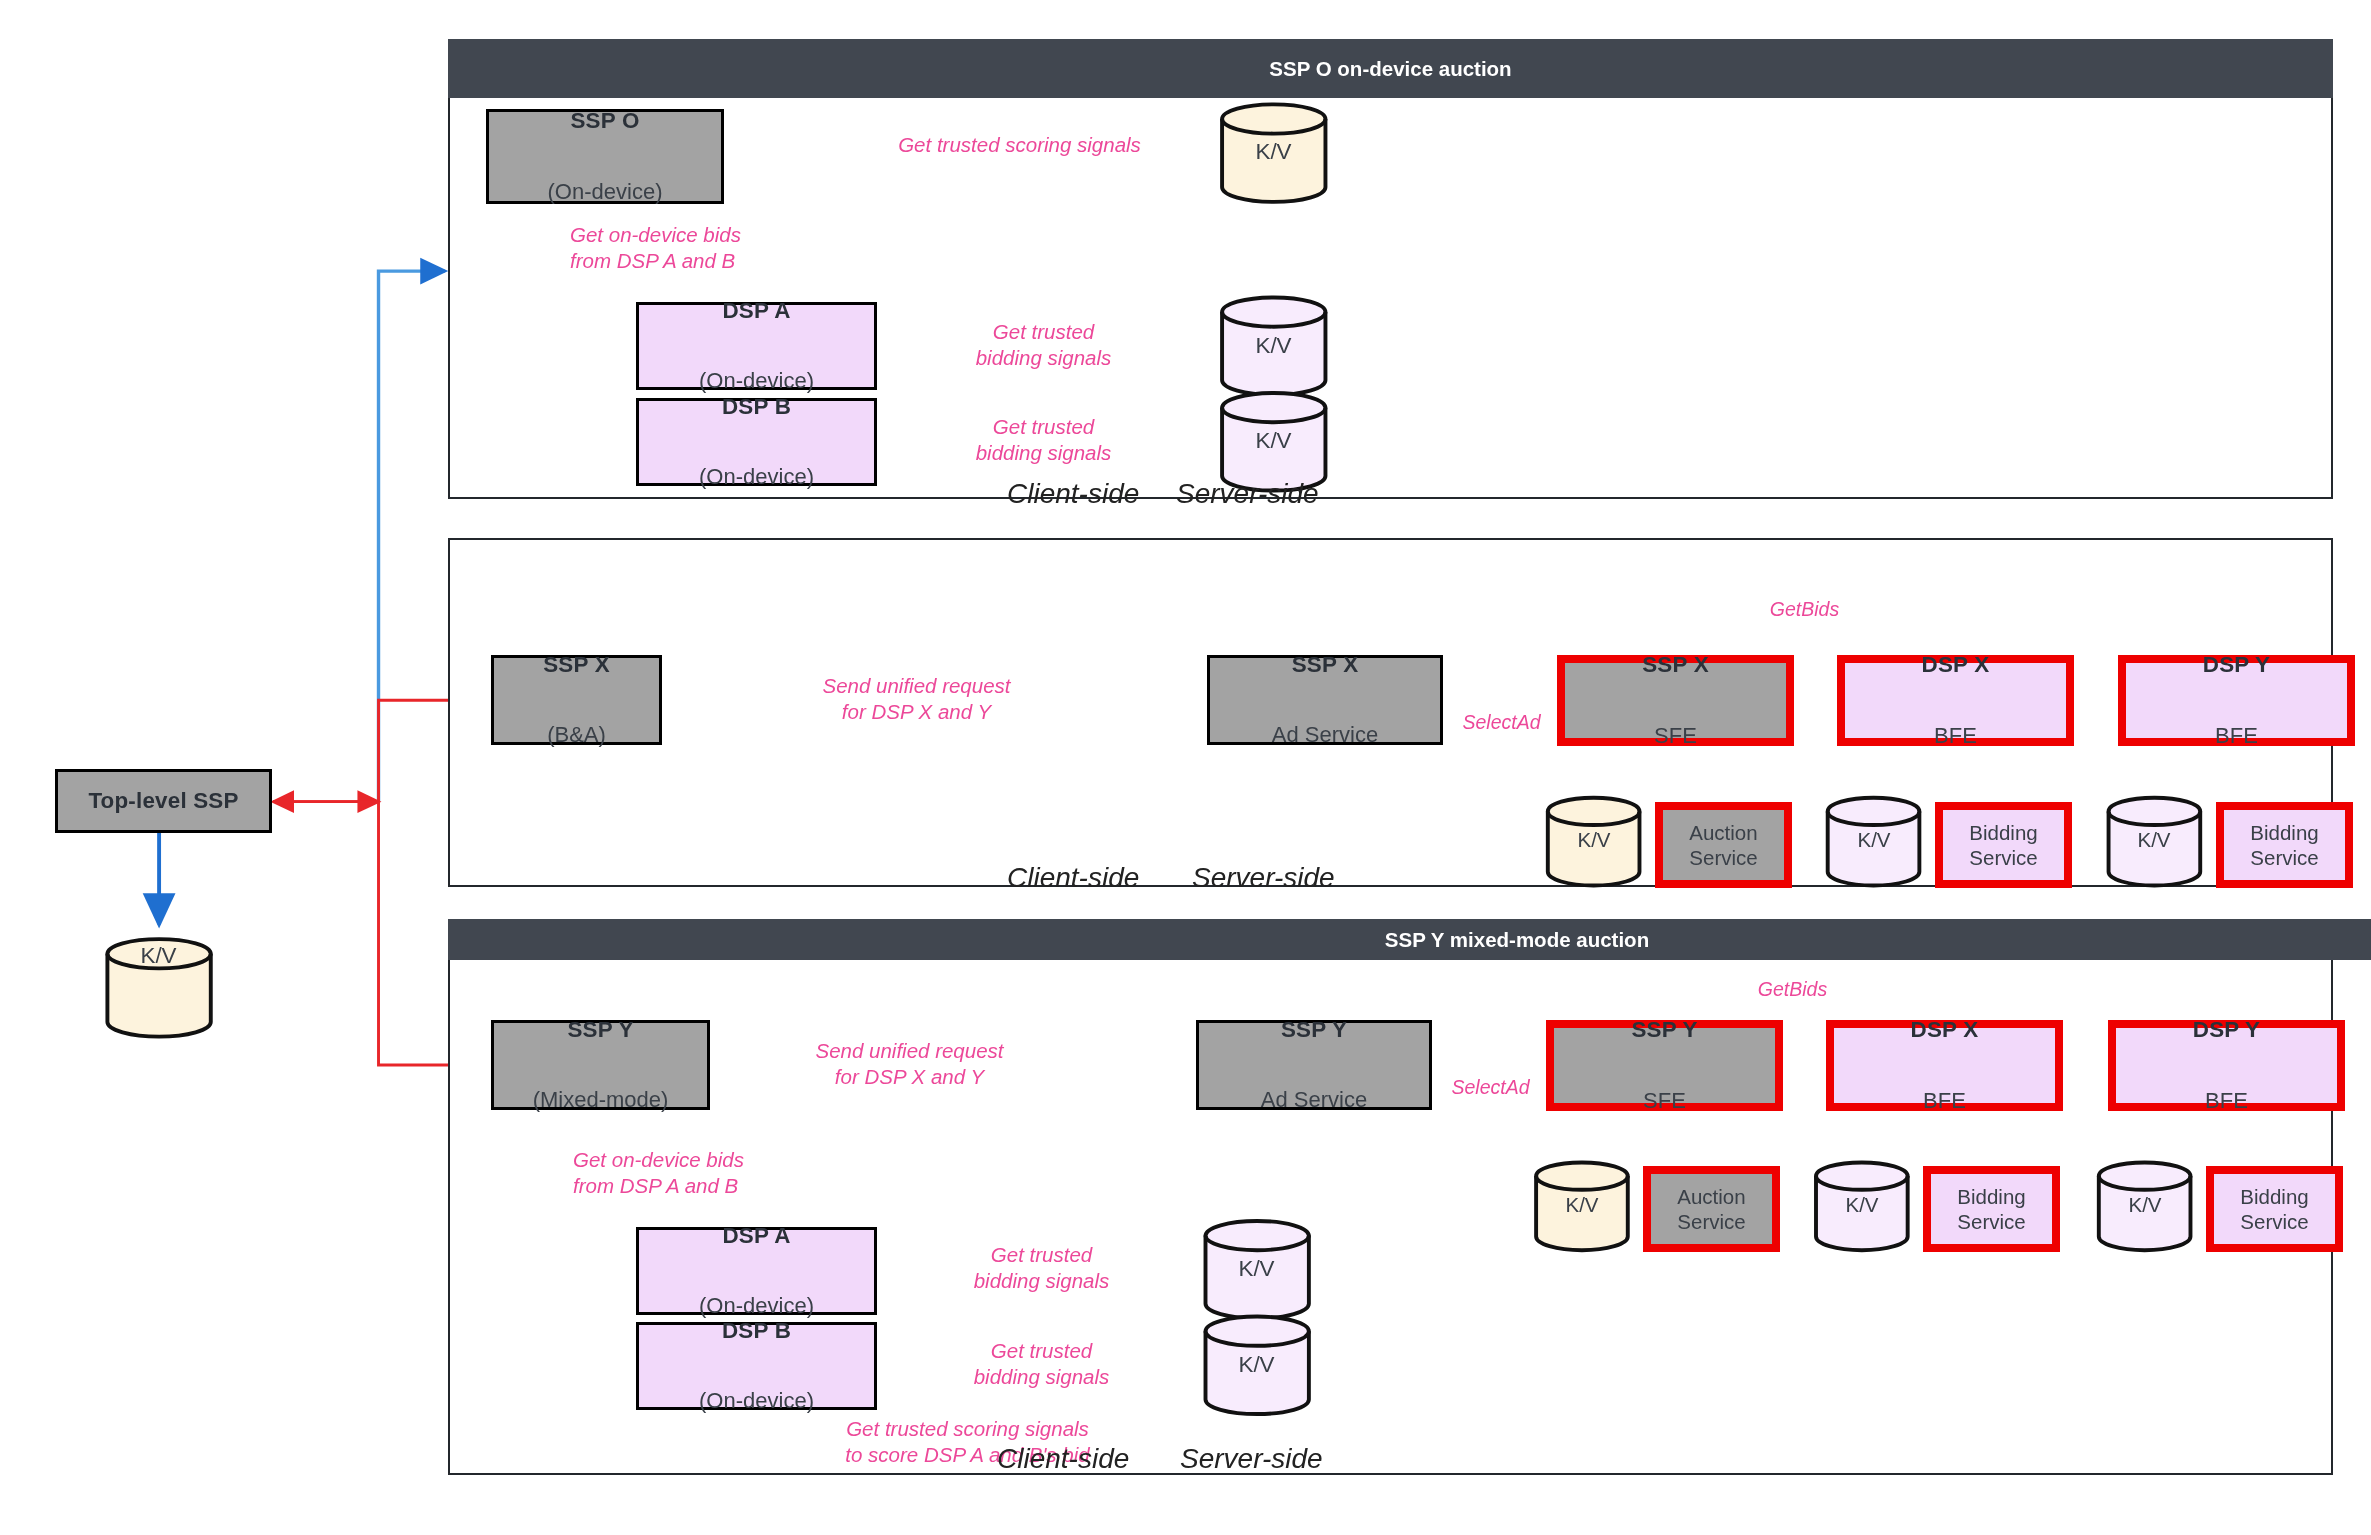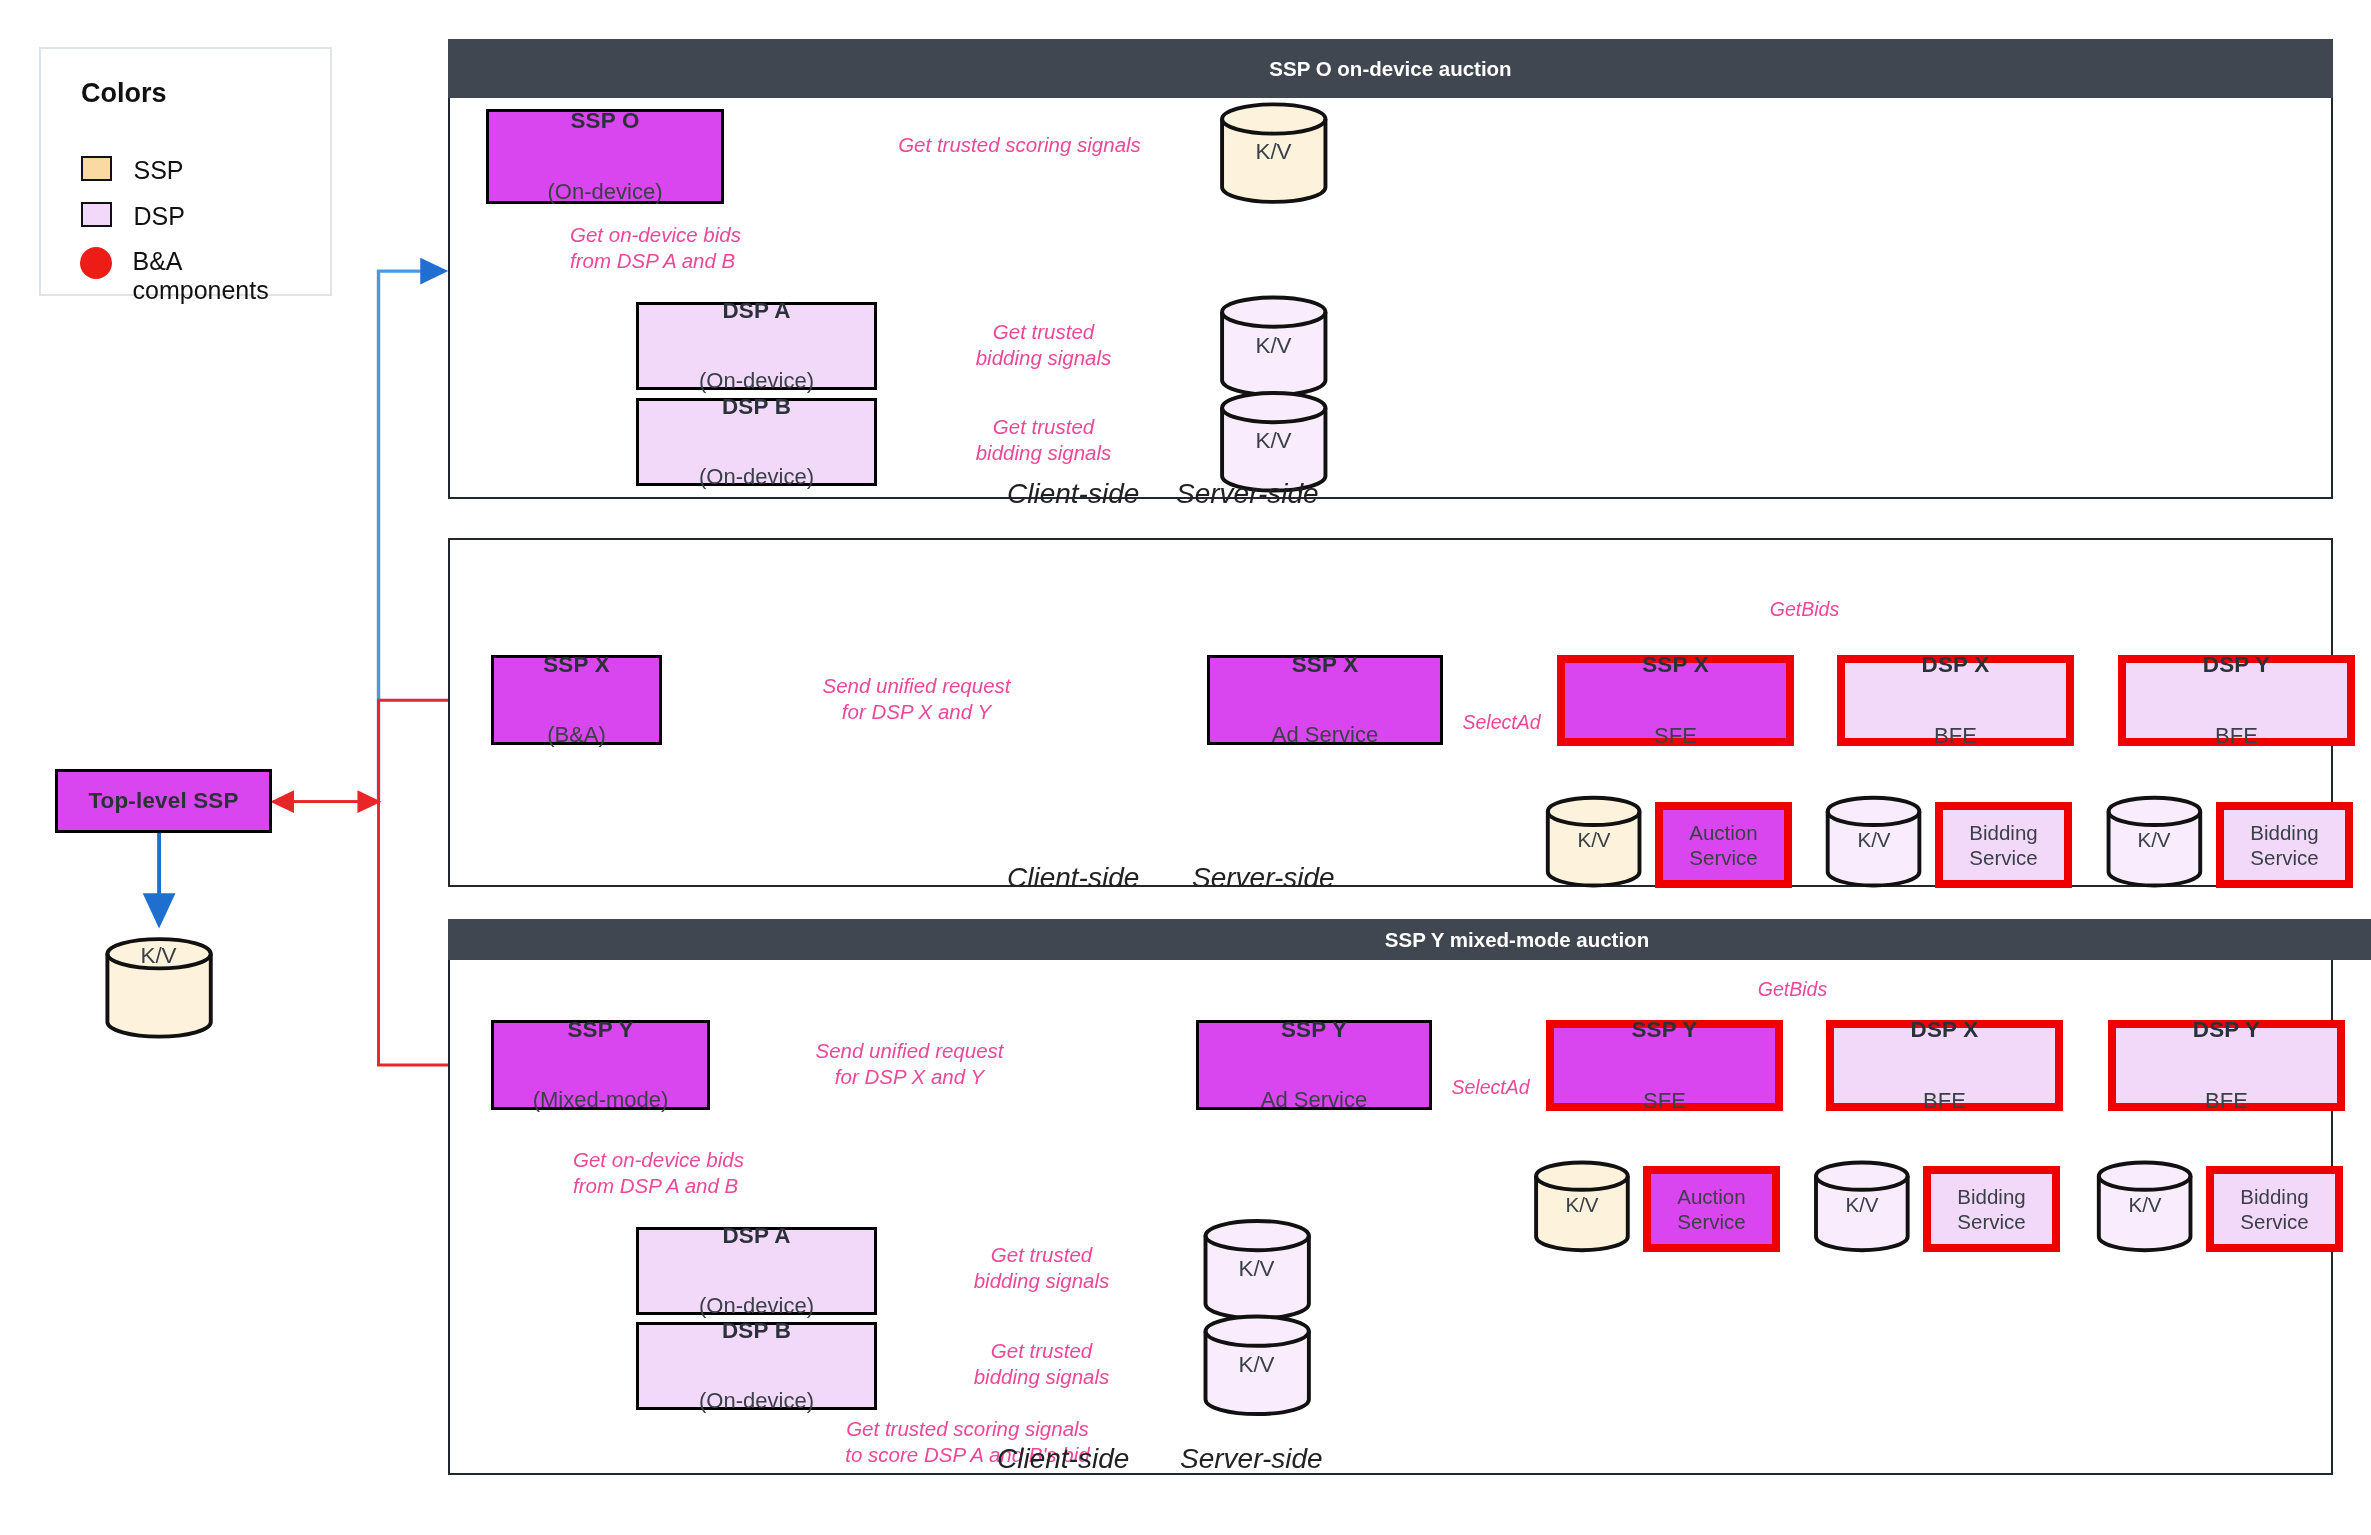--- a/index.html
+++ b/index.html
@@ -2,21 +2,21 @@
 <html><head>
 <meta charset="utf-8">
 <style>
   html,body{margin:0;padding:0;background:#ffffff;}
   body{font-family:"Liberation Sans", sans-serif;}
   #stage{position:relative;width:2372px;height:1535px;background:#fff;overflow:hidden;}
   svg.layer{position:absolute;left:0;top:0;width:2372px;height:1535px;}
   .node{position:absolute;box-sizing:border-box;display:flex;flex-direction:column;
         align-items:center;justify-content:center;text-align:center;line-height:1.22;}
   .bx{border:3.9px solid #000;}
-  .ssp{background:#d946ef;}
+  .ssp{background:#a3a3a3;}
   .dsp{background:#f2d9fa;}
   .ba{border:8.8px solid #ee0000;}
   .t1{font-weight:bold;font-size:22.4px;color:#2b3139;letter-spacing:0.2px;}
   .t2{font-size:22px;color:#3a4048;margin-top:44px;}
   .svc{font-size:20.5px;color:#3a4048;}
   .panel{position:absolute;box-sizing:border-box;background:#fff;border:2.9px solid #23272c;}
   .phead{position:absolute;box-sizing:border-box;background:#414750;color:#fff;
          font-weight:bold;font-size:20.5px;display:flex;align-items:center;justify-content:center;}
   .lbl{position:absolute;font-style:italic;font-size:20.5px;color:#ec4899;line-height:1.25;
        text-align:center;white-space:pre-line;}
@@ -28,36 +28,20 @@
   .lgrow{position:absolute;display:flex;align-items:flex-start;}
   .sw{width:31px;height:25px;border:2px solid #111;box-sizing:border-box;}
   .dot{width:32px;height:32px;border-radius:50%;background:#ed1c16;}
   .lgtxt{font-size:25px;color:#111;margin-left:21.5px;line-height:1.15;white-space:pre-line;}
 </style>
 </head>
 <body>
 
 <div id="stage">
 
-  <div id="legend">
-    <div class="ttl">Colors</div>
-    <div class="lgrow" style="left:40px;top:107px;">
-      <span class="sw" style="background:#fbd9a5;"></span>
-      <span class="lgtxt">SSP</span>
-    </div>
-    <div class="lgrow" style="left:40px;top:153px;">
-      <span class="sw" style="background:#f2d9fa;"></span>
-      <span class="lgtxt">DSP</span>
-    </div>
-    <div class="lgrow" style="left:39px;top:198px;">
-      <span class="dot"></span>
-      <span class="lgtxt" style="margin-left:20.5px;">B&amp;A
-components</span>
-    </div>
-  </div>
 
   <svg class="layer" viewBox="0 0 2432 1574" width="2372" height="1535">
     <defs>
       <marker id="bA" markerWidth="9" markerHeight="9" refX="7.2" refY="4.5" orient="auto" markerUnits="strokeWidth">
         <path d="M0,0.6 L8.2,4.5 L0,8.4 z" fill="#1f6fd0"></path>
       </marker>
       <marker id="bAs" markerWidth="10" markerHeight="10" refX="8" refY="5" orient="auto" markerUnits="strokeWidth">
         <path d="M0,0.8 L9,5 L0,9.2 z" fill="#1f6fd0"></path>
       </marker>
       <marker id="rA" markerWidth="9" markerHeight="9" refX="7.2" refY="4.5" orient="auto" markerUnits="strokeWidth">

